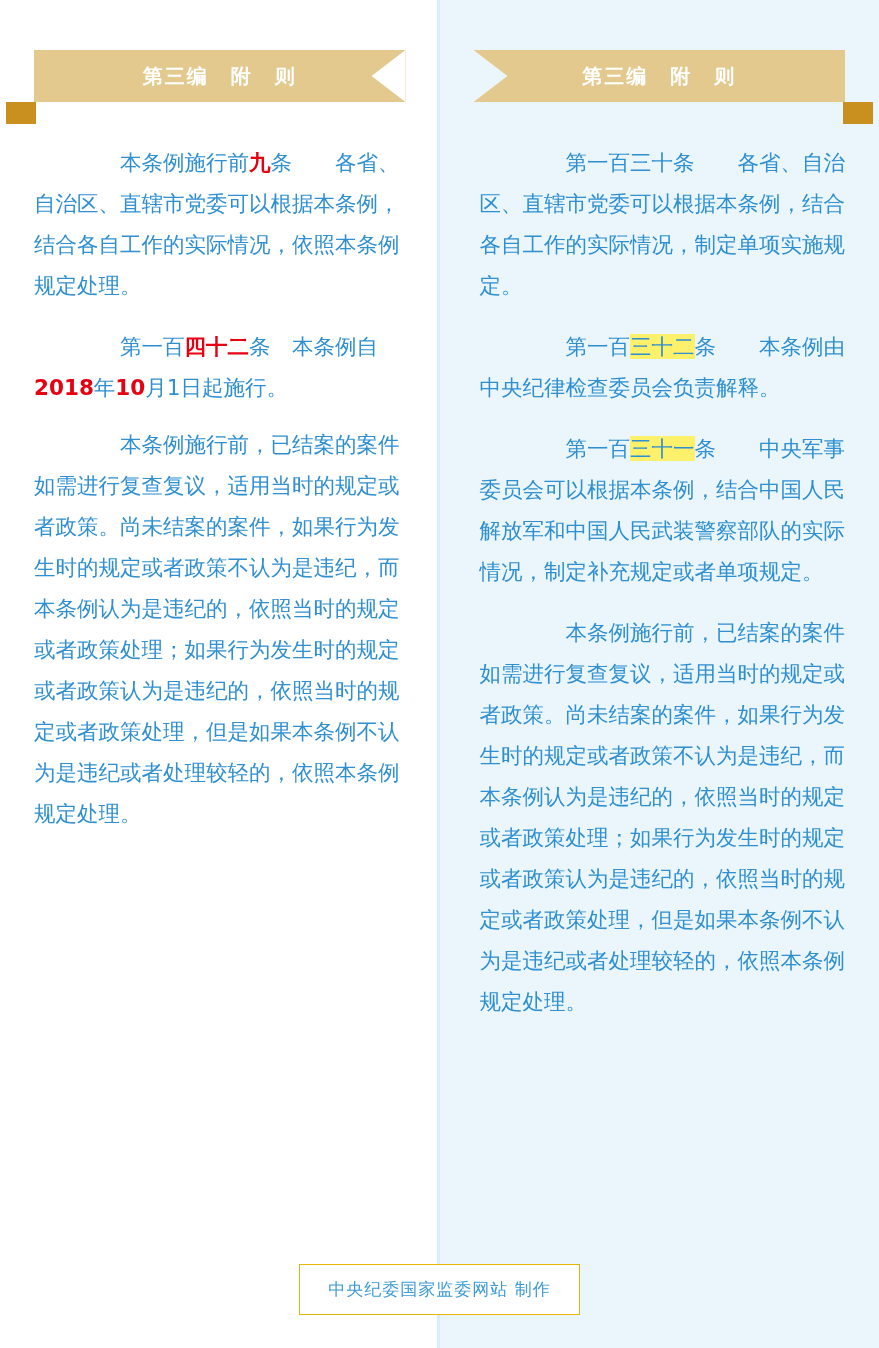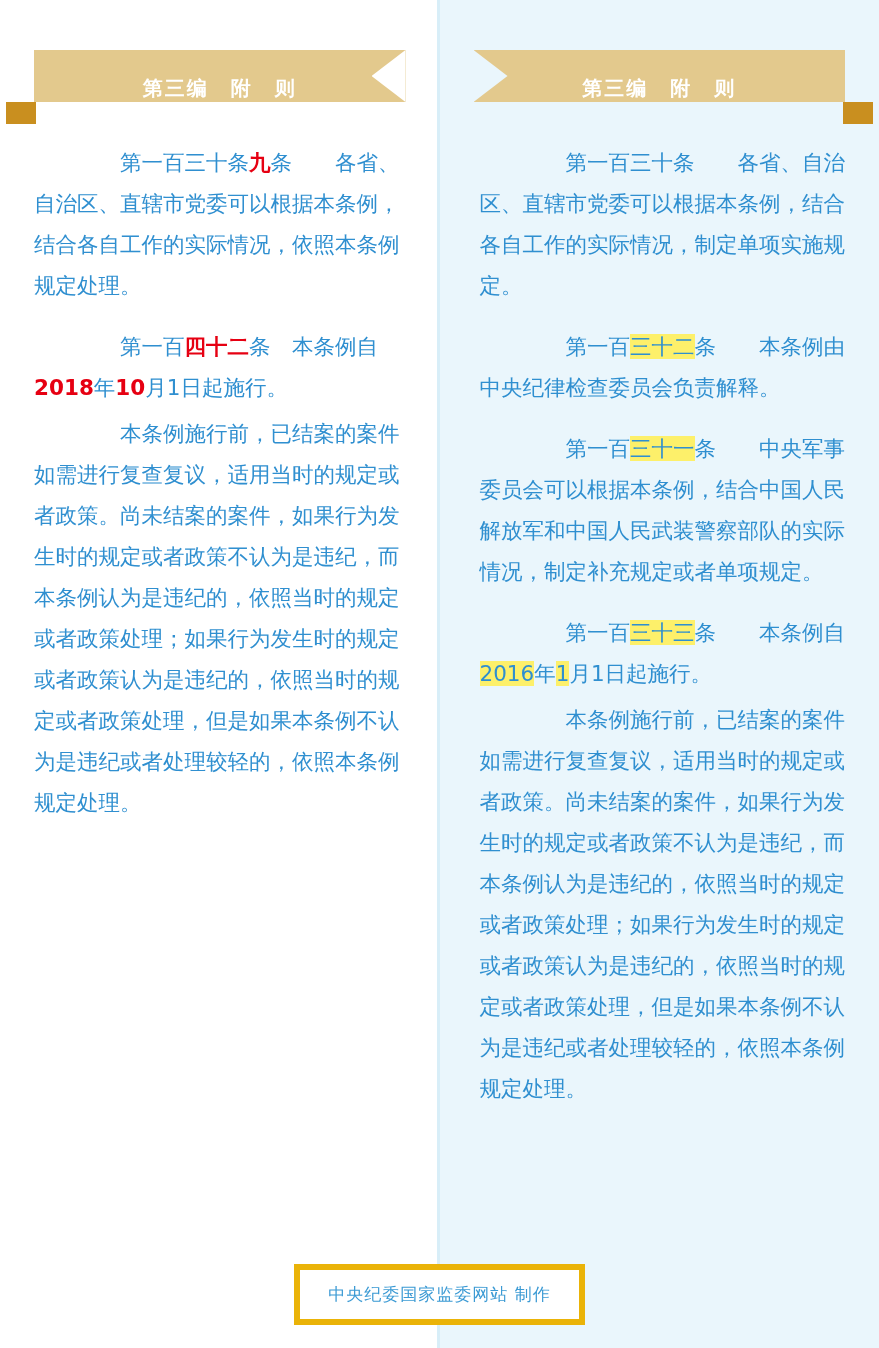--- a/index.html
+++ b/index.html
@@ -55,21 +55,21 @@
     height: 22px;
     background: #c98f1f;
   }
   .col-left .ribbon-tail { left: 6px; clip-path: polygon(0 0, 100% 0, 100% 100%, 0 100%); }
   .col-right .ribbon-tail { right: 6px; }
   .ribbon {
     position: relative;
     height: 52px;
     background: #e3c98d;
     display: flex;
-    align-items: flex-end;
+    align-items: center;
     justify-content: center;
   }
   .col-left .ribbon {
     margin-left: 34px;
     margin-right: 34px;
     clip-path: polygon(0 0, 100% 0, 100% 100%, 0 100%, 0 0);
   }
   .ribbon-inner {
     color: #ffffff;
     font-size: 20px;
@@ -106,41 +106,41 @@
   }
   .col-right .body-text {
     color: #2f8fd0;
     padding-left: 40px;
   }
   .para {
     margin: 0 0 20px 0;
     text-indent: 2em;
   }
   .para.nogap {
-    margin-bottom: 5px;
+    margin-bottom: 16px;
   }
   .red-bold {
     color: #e60012;
     font-weight: bold;
   }
   .hl {
     background: #fdf06a;
   }
 
   .footer {
     position: absolute;
     left: 0;
     top: 1264px;
     width: 879px;
     display: flex;
     justify-content: center;
     z-index: 10;
   }
   .footer-btn {
-    border: 6px solid #eab308;
+    border: 1px solid #eab308;
     background: #ffffff;
     color: #3b9ad4;
     font-size: 17px;
     padding: 13px 28px;
     letter-spacing: 1px;
     font-family: "DejaVu Sans", "Liberation Sans", sans-serif;
   }
 </style>
 </head>
 <body>
@@ -149,41 +149,40 @@
 
   <div class="column col-left">
     <div class="ribbon-wrap">
       <div class="ribbon-tail"></div>
       <div class="ribbon">
         <span class="ribbon-inner">第三编　附　则</span>
         <span class="notch-left"></span>
       </div>
     </div>
     <div class="body-text" id="left-body">
-        <div class="para"><span>　　第一百三十条</span><span class="red-bold">九</span><span>条　　各省、自治区、直辖市党委可以根据本条例，结合各自工作的实际情况，依照本条例规定处理。</span></div>
+        <div class="para"><span>　　本条例施行前</span><span class="red-bold">九</span><span>条　　各省、自治区、直辖市党委可以根据本条例，结合各自工作的实际情况，依照本条例规定处理。</span></div>
         <div class="para nogap"><span>　　第一百</span><span class="red-bold">四十二</span><span>条　本条例自</span><span class="red-bold">2018</span><span>年</span><span class="red-bold">10</span><span>月1日起施行。</span></div>
         <div class="para"><span>　　本条例施行前，已结案的案件如需进行复查复议，适用当时的规定或者政策。尚未结案的案件，如果行为发生时的规定或者政策不认为是违纪，而本条例认为是违纪的，依照当时的规定或者政策处理；如果行为发生时的规定或者政策认为是违纪的，依照当时的规定或者政策处理，但是如果本条例不认为是违纪或者处理较轻的，依照本条例规定处理。</span></div>
       </div>
   </div>
 
   <div class="divider"></div>
 
   <div class="column col-right">
     <div class="ribbon-wrap">
       <div class="ribbon-tail"></div>
       <div class="ribbon" style="margin-left:34px;margin-right:34px;">
         <span class="notch-right"></span>
         <span class="ribbon-inner">第三编　附　则</span>
       </div>
     </div>
     <div class="body-text" id="right-body">
         <div class="para"><span>　　第一百三十条　　各省、自治区、直辖市党委可以根据本条例，结合各自工作的实际情况，制定单项实施规定。</span></div>
         <div class="para"><span>　　第一百</span><span class="hl">三十二</span><span>条　　本条例由中央纪律检查委员会负责解释。</span></div>
         <div class="para"><span>　　第一百</span><span class="hl">三十一</span><span>条　　中央军事委员会可以根据本条例，结合中国人民解放军和中国人民武装警察部队的实际情况，制定补充规定或者单项规定。</span></div>
-        <div class="para nogap"><span>　　第一百</span><span class="hl">三十三</span><span>条　　本条例自</span><span class="hl">2016</span><span>年</span><span class="hl">1</span><span>月1日起施行。</span></div>
         <div class="para"><span>　　本条例施行前，已结案的案件如需进行复查复议，适用当时的规定或者政策。尚未结案的案件，如果行为发生时的规定或者政策不认为是违纪，而本条例认为是违纪的，依照当时的规定或者政策处理；如果行为发生时的规定或者政策认为是违纪的，依照当时的规定或者政策处理，但是如果本条例不认为是违纪或者处理较轻的，依照本条例规定处理。</span></div>
       </div>
   </div>
 
   <div class="footer">
     <div class="footer-btn">中央纪委国家监委网站 制作</div>
   </div>
 
 </div>
 

